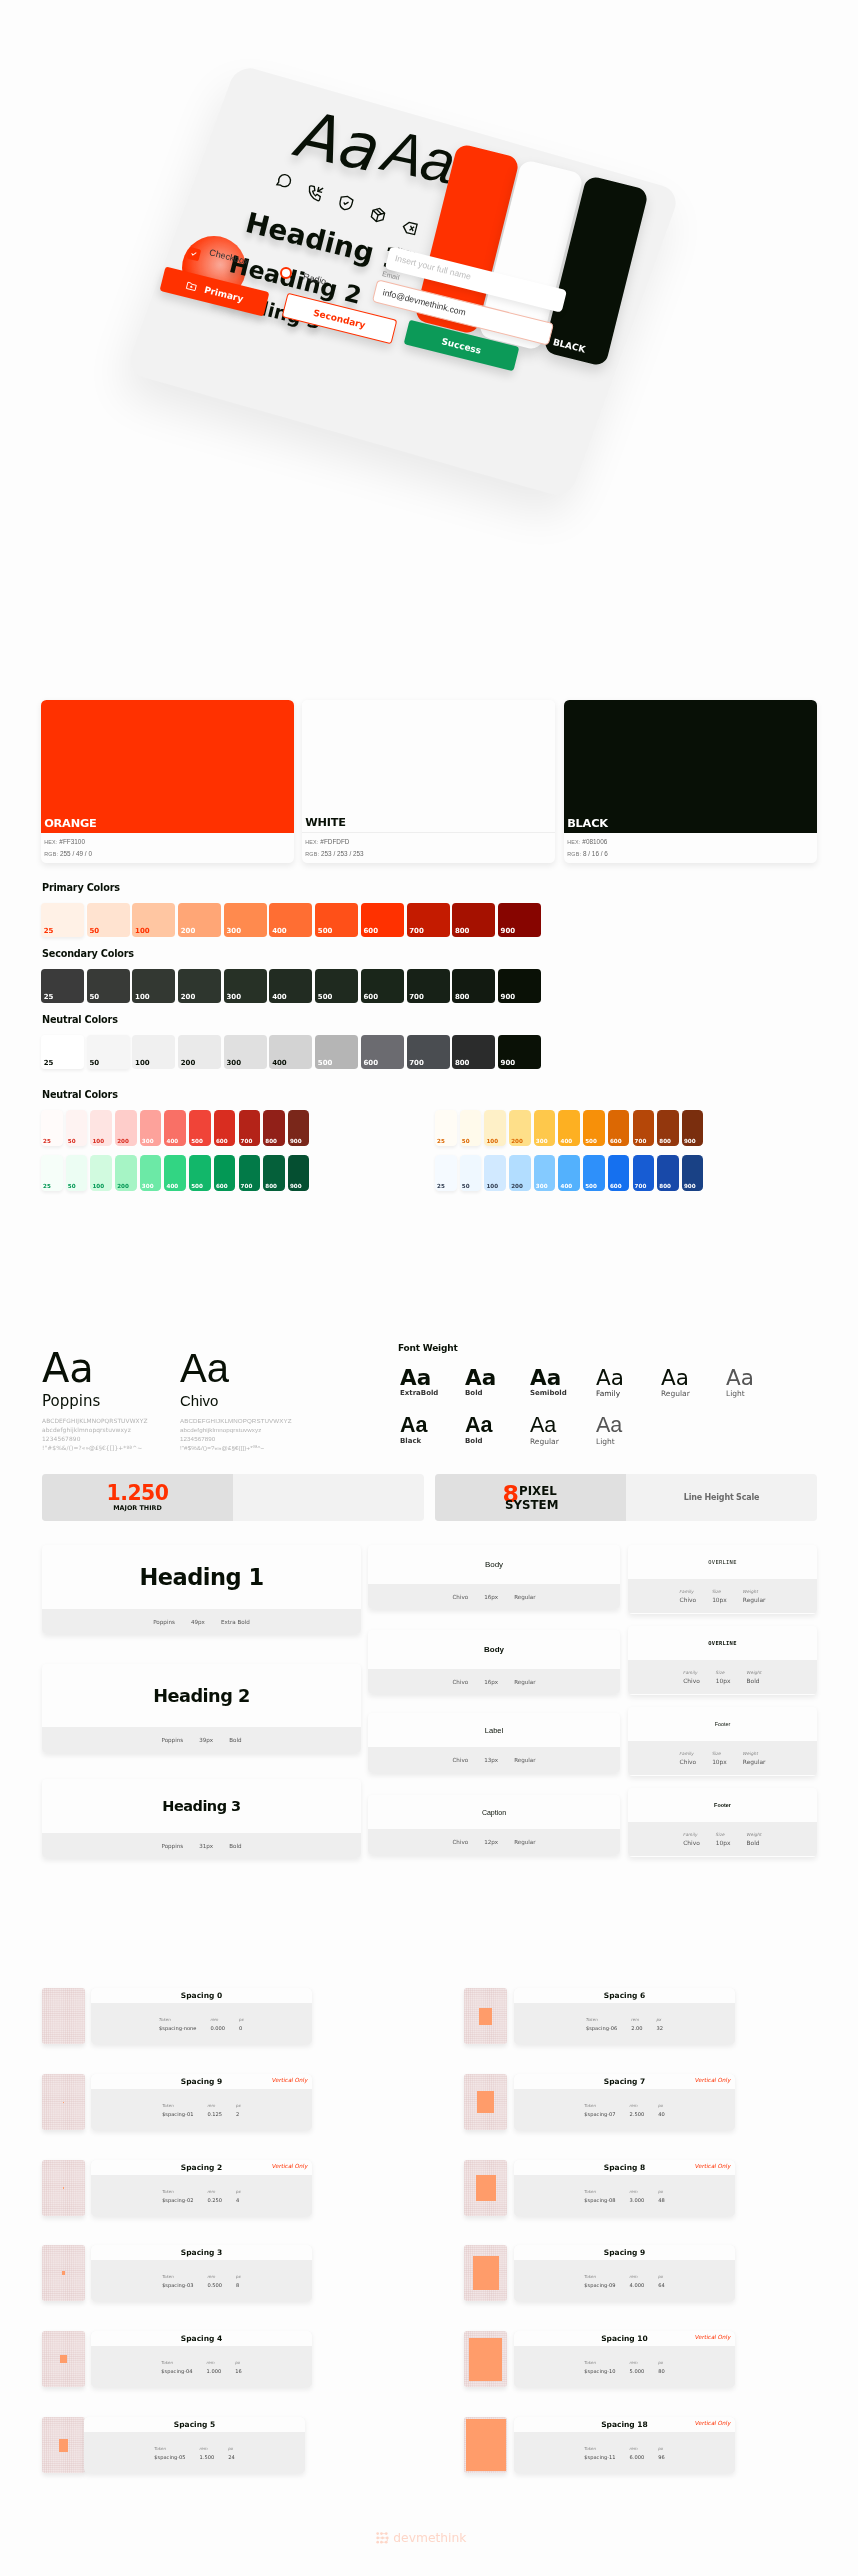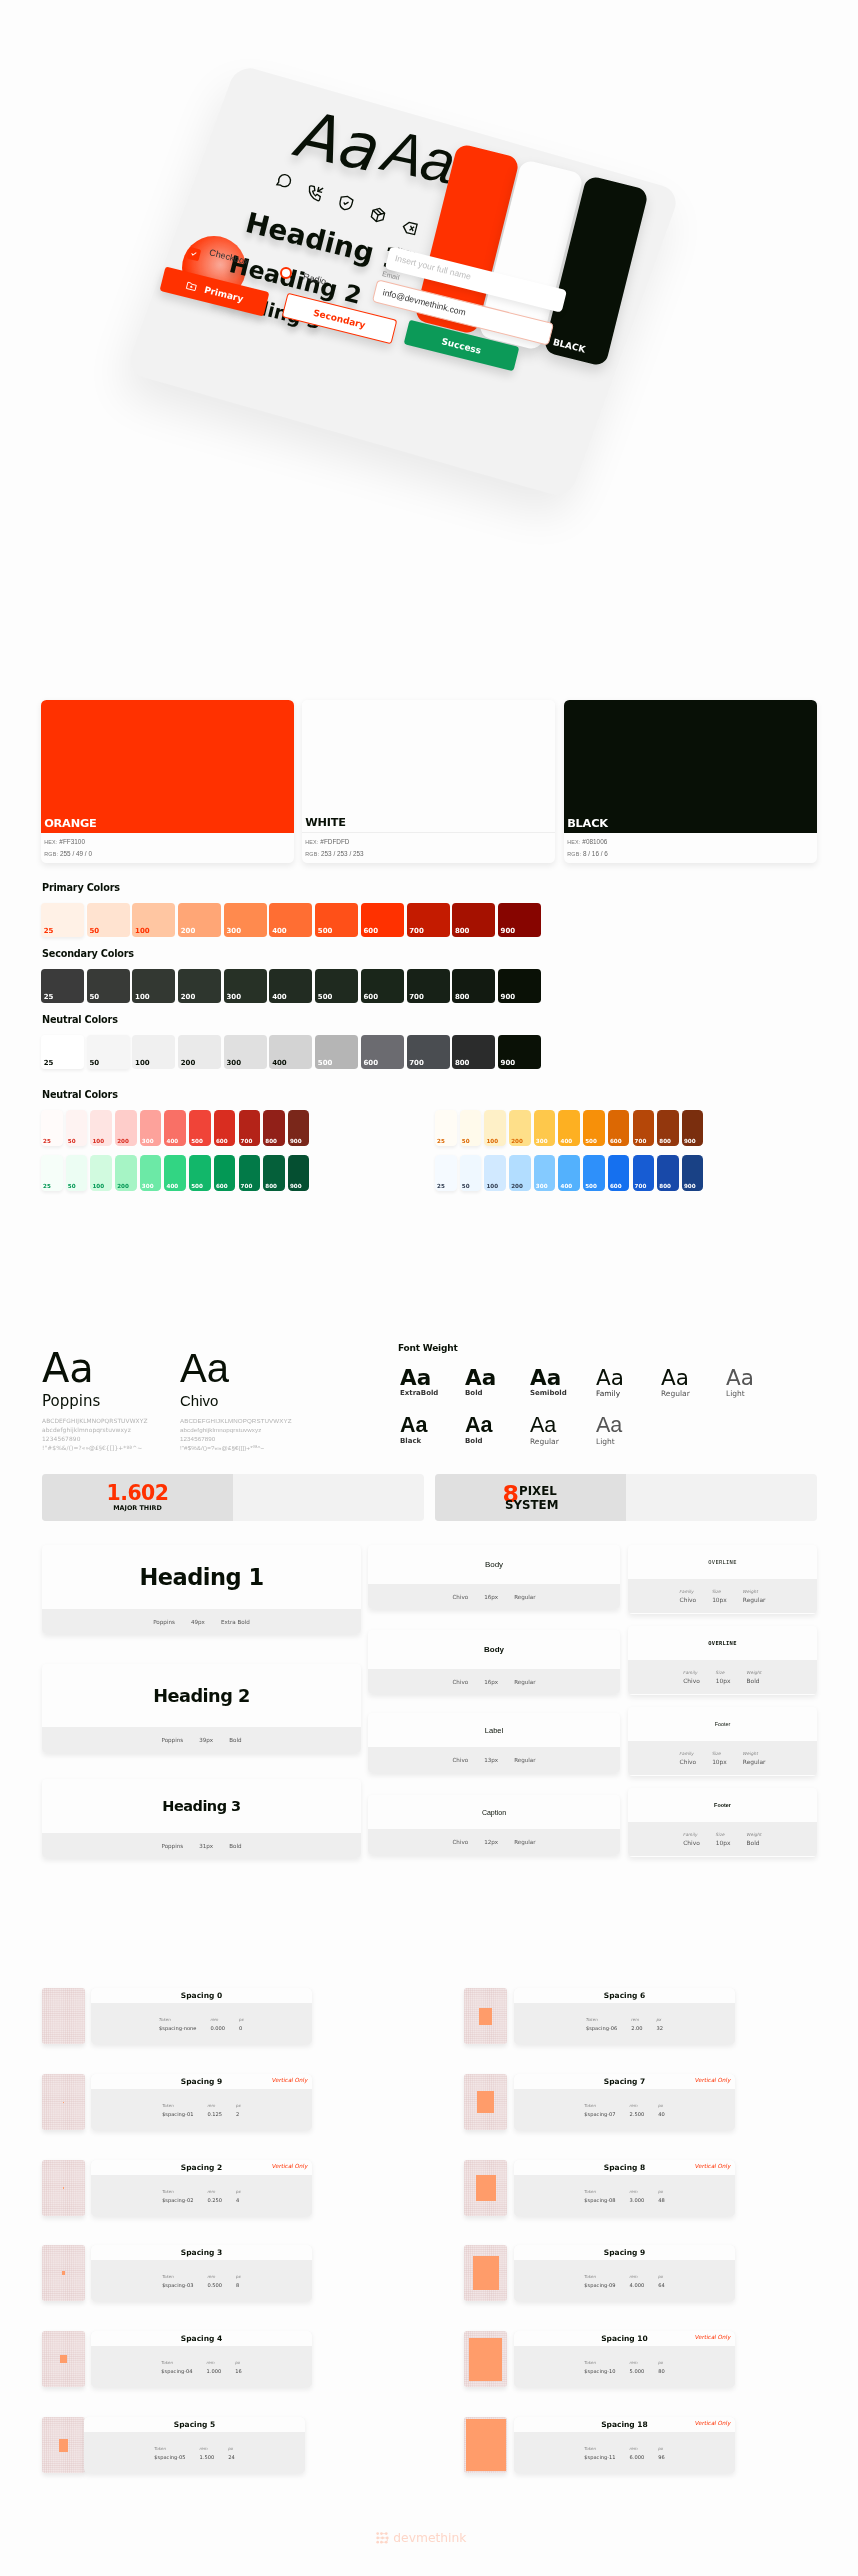--- a/index.html
+++ b/index.html
@@ -479,32 +479,33 @@
       <div class="lb" style="font-weight: normal; font-size: 7.5px; color: rgb(85, 85, 85);">Regular</div>
     </div>
     <div class="fw" style="left: 596px; top: 1415px;">
       <div class="aa" style="font-family: &quot;Liberation Sans&quot;, sans-serif; font-weight: normal; color: rgb(85, 85, 85);">Aa</div>
       <div class="lb" style="font-weight: normal; font-size: 7.5px; color: rgb(85, 85, 85);">Light</div>
     </div>
   </div>
 
 <div class="scale" style="left:42px">
   <div class="l">
-    <div style="font-family:'DejaVu Sans',sans-serif;font-weight:bold;font-size:20.4px;color:#ff3100;line-height:1;letter-spacing:-0.5px">1.602</div>
+    <div style="font-family:'DejaVu Sans',sans-serif;font-weight:bold;font-size:20.4px;color:#ff3100;line-height:1;letter-spacing:-0.5px">1.250</div>
     <div style="font-family:'DejaVu Sans',sans-serif;font-weight:bold;font-size:6.4px;color:#081006;margin-top:1.1px">MAJOR THIRD</div>
   </div>
 </div>
 <div class="scale" style="left:435px">
   <div class="l" style="flex-direction:row;gap:1.1px">
     <div style="font-family:'DejaVu Sans',sans-serif;font-weight:bold;font-size:23.6px;color:#ff3100;line-height:1;align-self:flex-start;margin-top:8.6px">8</div>
     <div style="display:flex;flex-direction:column;font-family:'DejaVu Sans',sans-serif;font-weight:bold;font-size:11.8px;line-height:14px;color:#081006;margin-left:-1.1px">
       <span>PIXEL</span>
       <span style="margin-left:-14px">SYSTEM</span>
     </div>
   </div>
+  <div class="r">Line Height Scale</div>
 </div>
 
 <div id="type-cards">
     <div class="tcard" style="left: 42px; top: 1545px; width: 319px; height: 89px;">
       <div class="top" style="height: 64px;">
         <span style="font-family: &quot;DejaVu Sans&quot;, sans-serif; font-weight: bold; letter-spacing: -0.5px; font-size: 22.5px;">Heading 1</span>
       </div>
       <div class="bot" style="height: 25px;">
         <span>Poppins</span>
         <span>49px</span>

